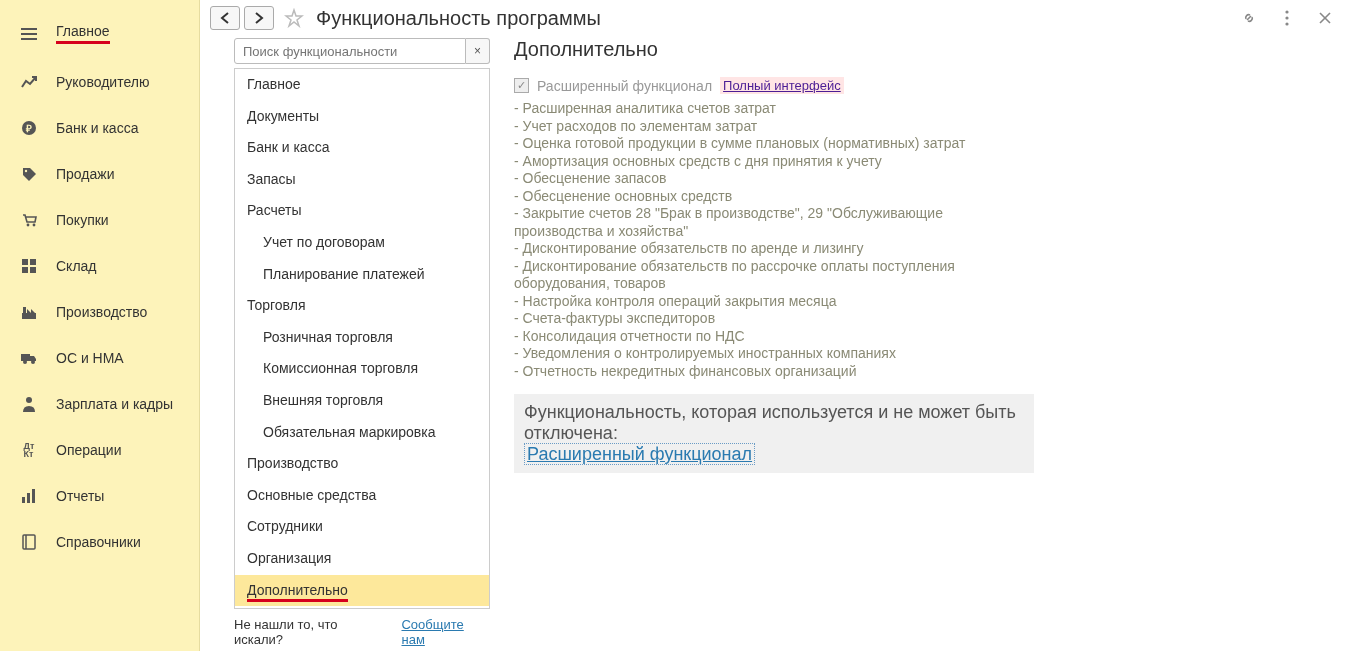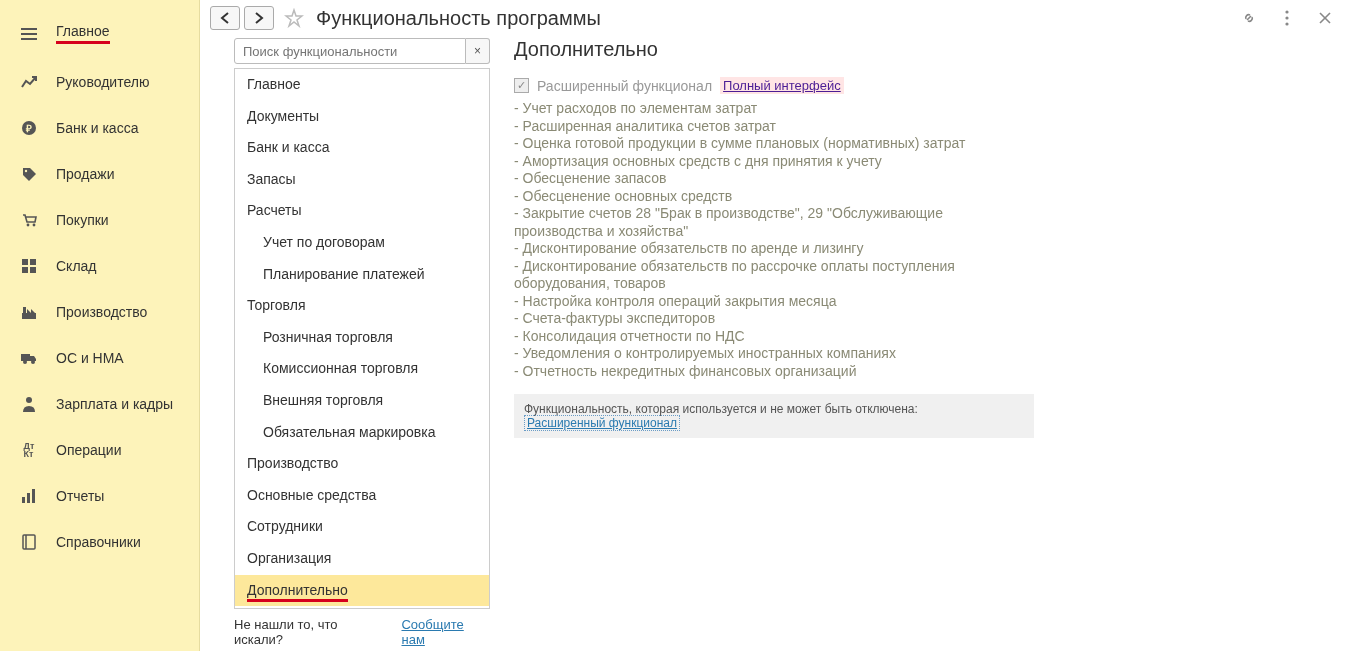--- a/index.html
+++ b/index.html
@@ -40,21 +40,21 @@
 
 
 .detail-panel { flex: 1; padding-left: 24px; overflow-y: auto; }
 .detail-title { font-size: 20px; margin-bottom: 16px; }
 .check-row { display: flex; align-items: center; gap: 8px; margin-bottom: 6px; }
 .check-box { width: 15px; height: 15px; border: 1px solid #aaa; background: #eee; display: inline-flex; align-items: center; justify-content: center; font-size: 11px; color: #888; }
 .check-label { color: #999; font-size: 14px; }
 .interface-link { color: #4c1d95; background: #ffe5e5; padding: 1px 3px; text-decoration: underline; font-size: 13px; }
 .desc-list { margin-bottom: 14px; max-width: 520px; }
 .desc-item { color: #8a8a75; font-size: 14px; line-height: 1.25; }
-.gray-box { background: #f0f0f0; padding: 8px 10px; max-width: 520px; font-size: 12px; }
+.gray-box { background: #f0f0f0; padding: 8px 10px; max-width: 520px; font-size: 18px; }
 .gray-box .note { color: #555; }
 .gray-box a { color: #2a7ab0; text-decoration: underline; border: 1px dotted #6a9cc6; padding: 0 2px; }
 
 svg { display: block; }
 </style>
 </head>
 <body>
 
 <div class="layout">
 
@@ -249,22 +249,22 @@
       <div class="detail-panel">
         <div class="detail-title">Дополнительно</div>
 
         <div class="check-row">
           <span class="check-box">✓</span>
           <span class="check-label">Расширенный функционал</span>
           <a class="interface-link">Полный интерфейс</a>
         </div>
 
         <div class="desc-list" id="desc-list">
+            <div class="desc-item">- Расширенная аналитика счетов затрат</div>
             <div class="desc-item">- Учет расходов по элементам затрат</div>
-            <div class="desc-item">- Расширенная аналитика счетов затрат</div>
             <div class="desc-item">- Оценка готовой продукции в сумме плановых (нормативных) затрат</div>
             <div class="desc-item">- Амортизация основных средств с дня принятия к учету</div>
             <div class="desc-item">- Обесценение запасов</div>
             <div class="desc-item">- Обесценение основных средств</div>
             <div class="desc-item">- Закрытие счетов 28 "Брак в производстве", 29 "Обслуживающие производства и хозяйства"</div>
             <div class="desc-item">- Дисконтирование обязательств по аренде и лизингу</div>
             <div class="desc-item">- Дисконтирование обязательств по рассрочке оплаты поступления оборудования, товаров</div>
             <div class="desc-item">- Настройка контроля операций закрытия месяца</div>
             <div class="desc-item">- Счета-фактуры экспедиторов</div>
             <div class="desc-item">- Консолидация отчетности по НДС</div>

